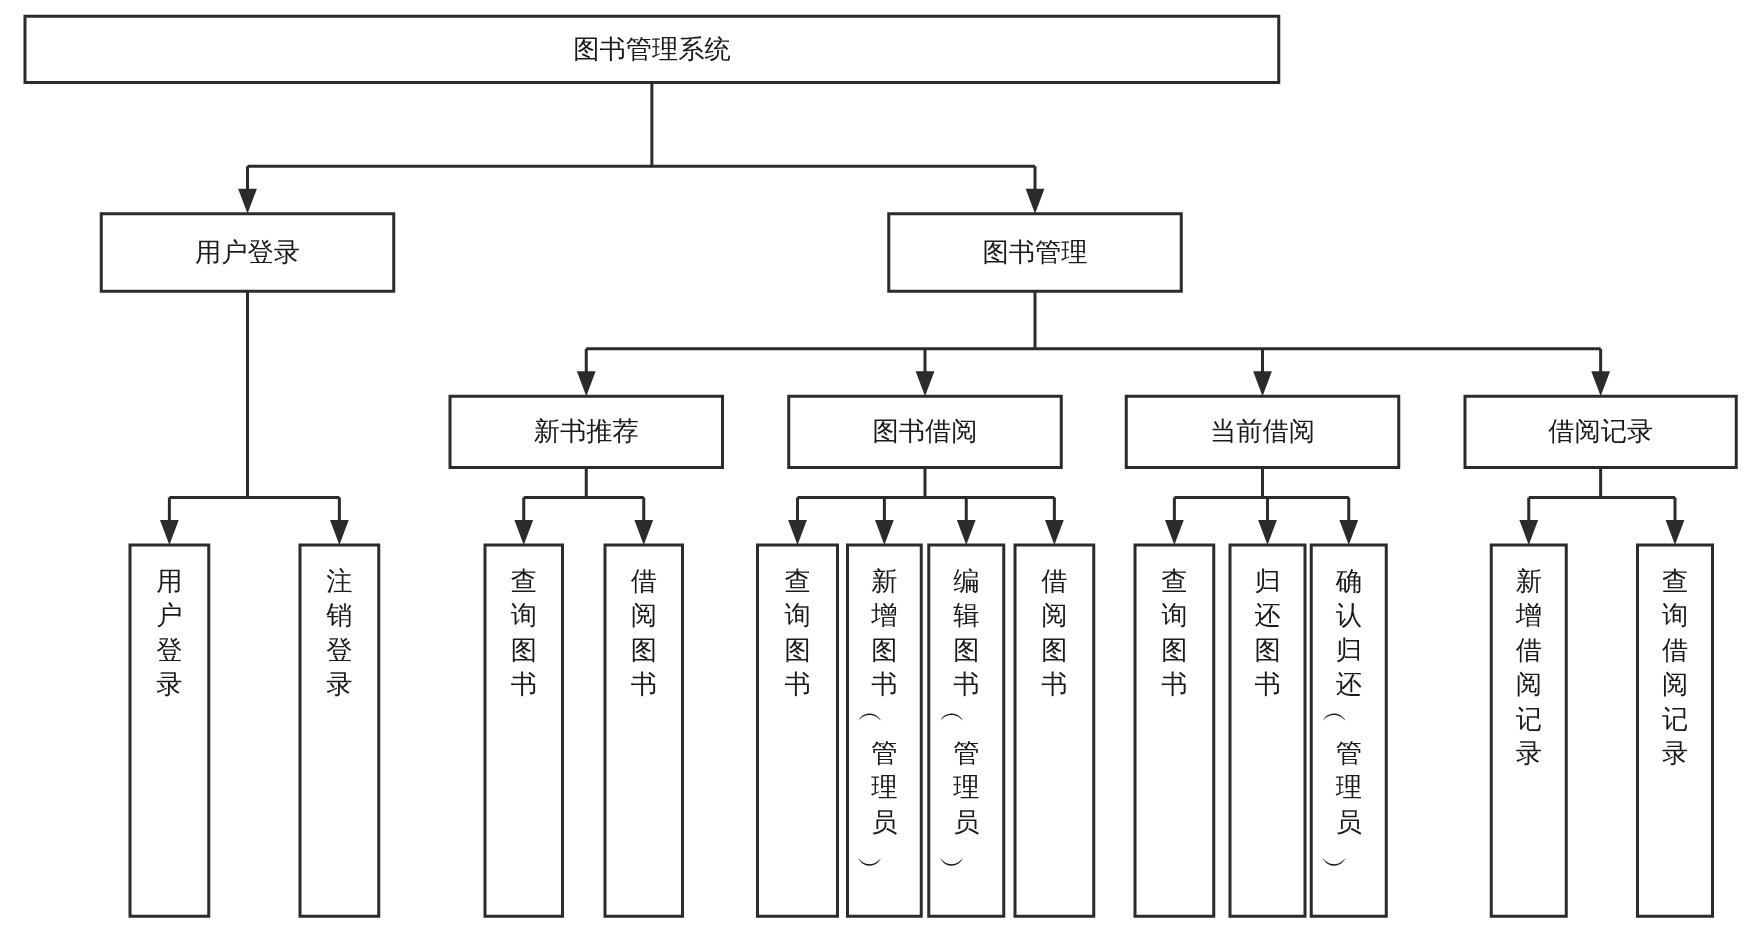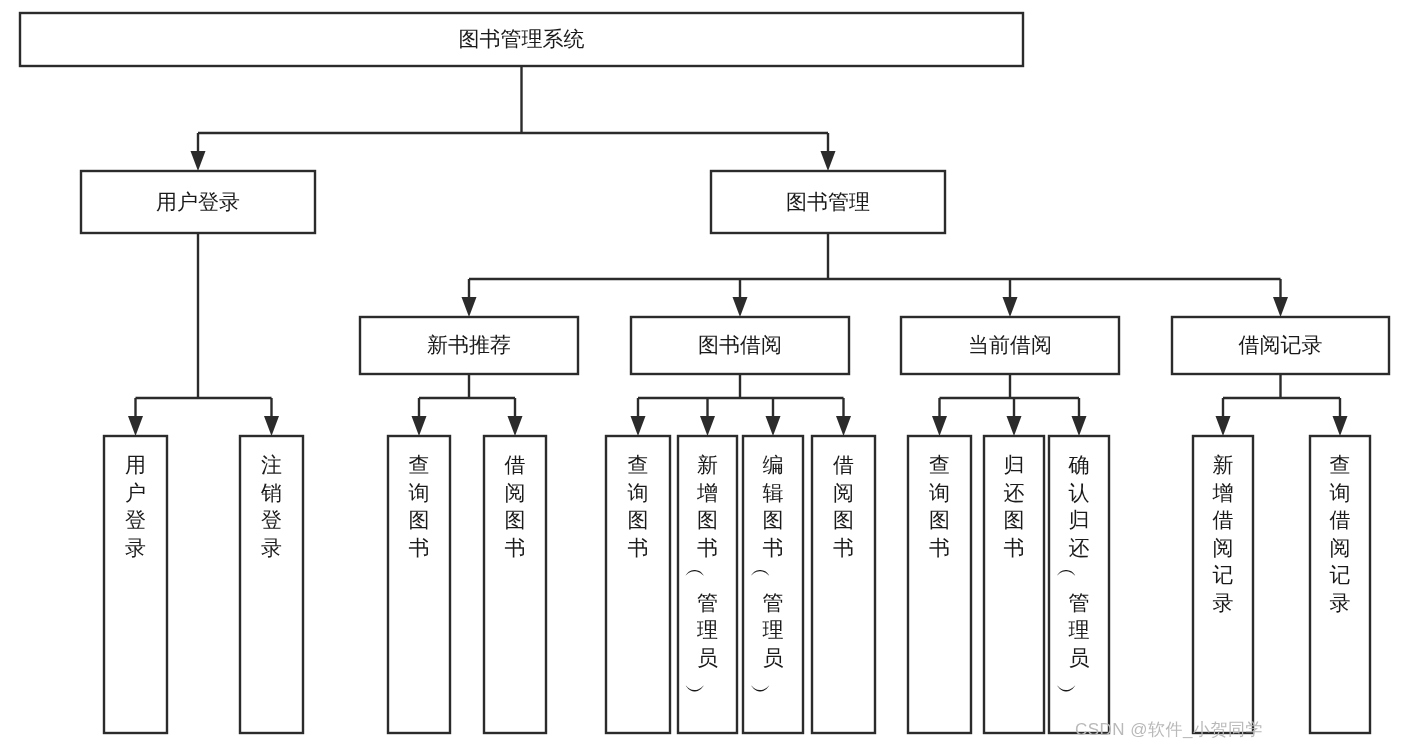--- a/index.html
+++ b/index.html
@@ -200,14 +200,13 @@
         <g>
           <rect x="1193" y="436" width="60" height="297" class="node-box"></rect>
           <text x="1223" y="472" class="node-label-v"><tspan x="1223" dy="0">新</tspan><tspan x="1223" dy="27.5">增</tspan><tspan x="1223" dy="27.5">借</tspan><tspan x="1223" dy="27.5">阅</tspan><tspan x="1223" dy="27.5">记</tspan><tspan x="1223" dy="27.5">录</tspan></text>
         </g>
         <g>
           <rect x="1310" y="436" width="60" height="297" class="node-box"></rect>
           <text x="1340" y="472" class="node-label-v"><tspan x="1340" dy="0">查</tspan><tspan x="1340" dy="27.5">询</tspan><tspan x="1340" dy="27.5">借</tspan><tspan x="1340" dy="27.5">阅</tspan><tspan x="1340" dy="27.5">记</tspan><tspan x="1340" dy="27.5">录</tspan></text>
         </g>
       </g>
   </svg>
-  <div class="watermark-text">CSDN @软件_小贺同学</div>
 </div>
 
 </body></html>

